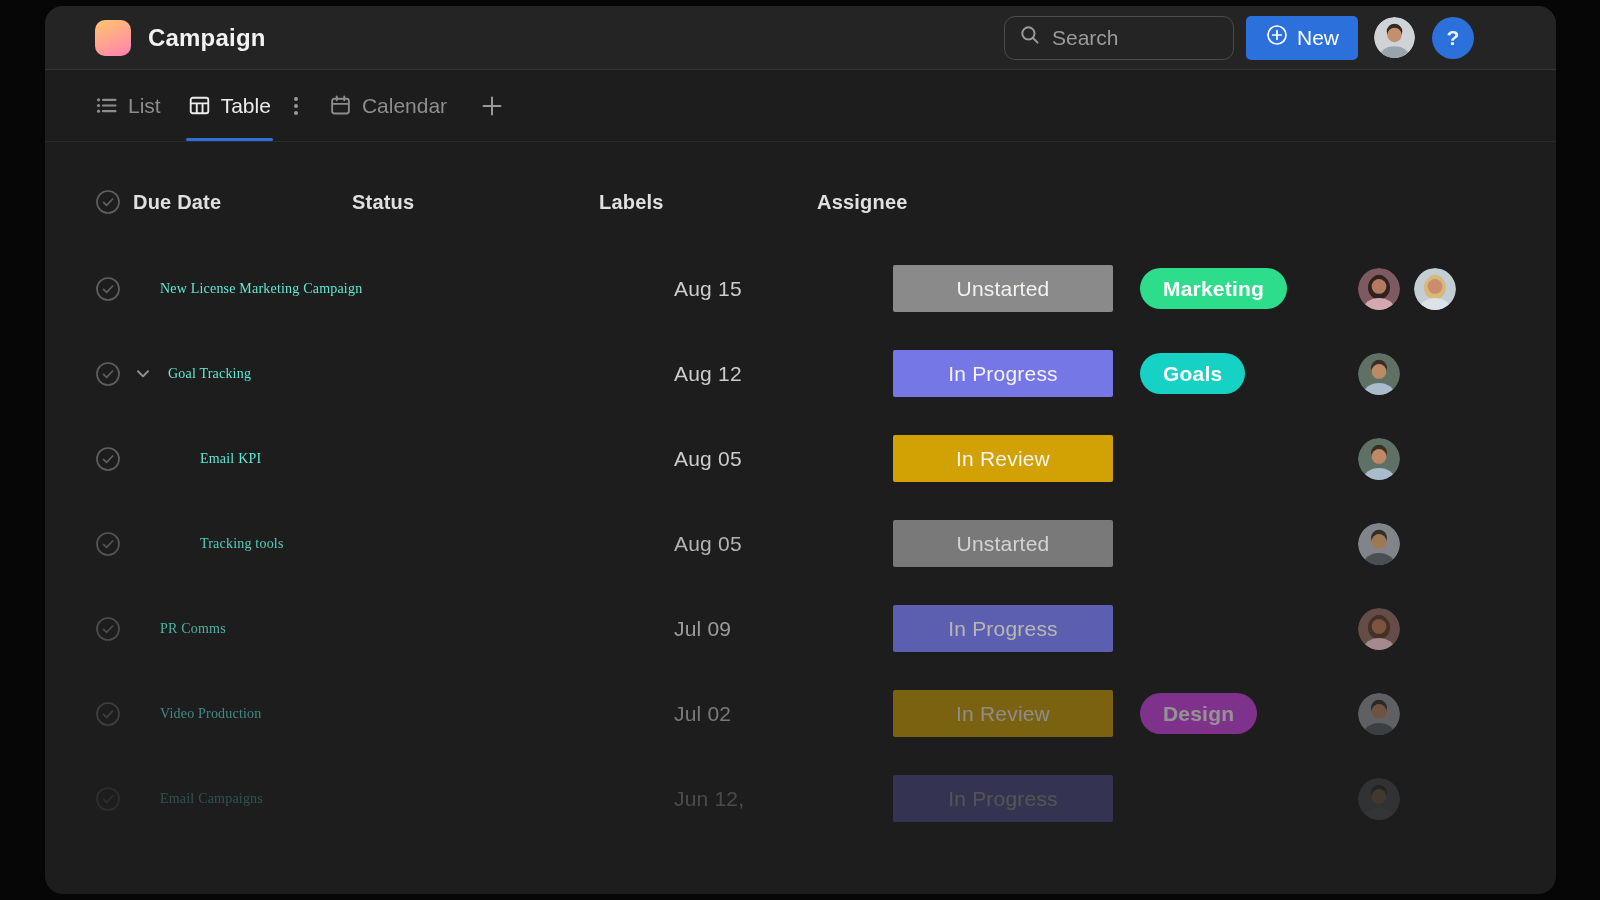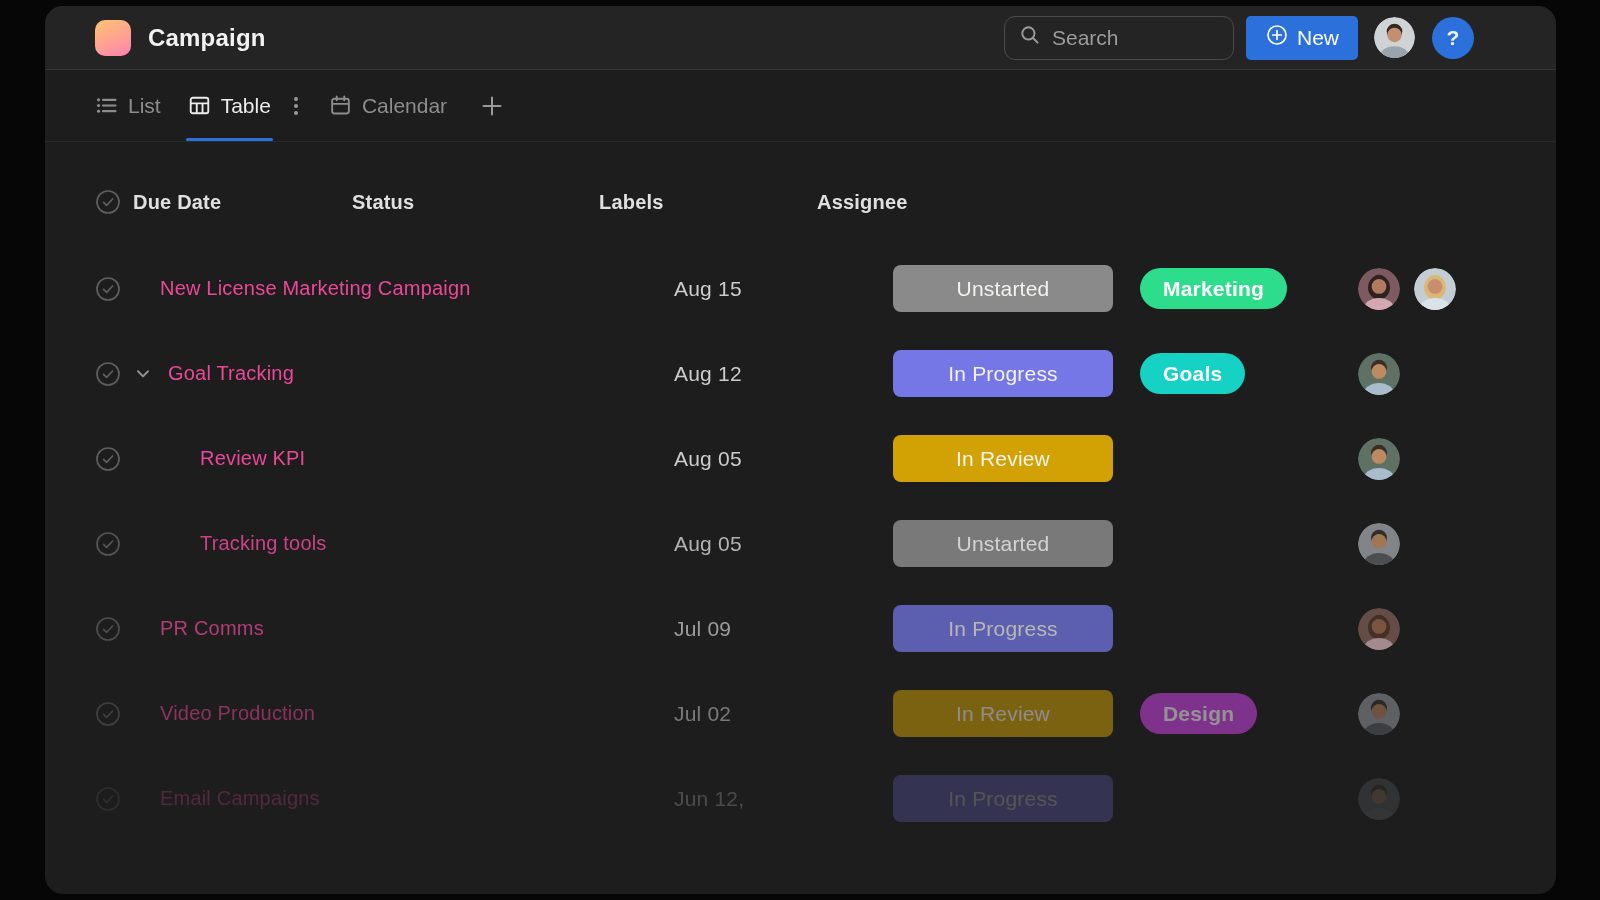--- a/index.html
+++ b/index.html
@@ -61,26 +61,26 @@
   .c-title{width:541px;flex:none;display:flex;align-items:center;}
   .c-due{width:219px;flex:none;}
   .c-status{width:247px;flex:none;display:flex;align-items:center;}
   .c-labels{width:218px;flex:none;display:flex;align-items:center;gap:10px;}
   .c-assignee{flex:1;display:flex;align-items:center;gap:14px;}
   .hdr{font-size:20px;font-weight:600;color:#e0e0e0;letter-spacing:.2px;}
   .hdr-title{font-size:22px;font-weight:700;color:#f0f0f0;letter-spacing:.2px;}
   .check-circle{width:26px;height:26px;display:inline-flex;cursor:pointer;}
   .chevron{display:none;width:20px;margin-right:15px;cursor:pointer;}
   .trow.expand .chevron{display:inline-flex;}
-  .row-title{font-size:20px;color:#ec4899;margin-left:27px;letter-spacing:.2px;}
+  .row-title{font-size:14px;color:#5eead4;margin-left:27px;letter-spacing:.2px;font-family:Liberation Serif, serif;}
   .trow.expand .row-title{margin-left:0;}
   .trow.indent .row-title{margin-left:67px;}
   .due-text{font-size:21px;color:#cccccc;letter-spacing:.2px;}
   .status-badge{
-    width:220px;height:47px;box-sizing:border-box;border-radius:8px;
+    width:220px;height:47px;box-sizing:border-box;border-radius:2px;
     display:flex;align-items:center;justify-content:center;
     font-size:21px;color:#f3f2ee;letter-spacing:.2px;
   }
   .label-pill{
     height:41px;padding:0 23px;border-radius:21px;display:inline-flex;align-items:center;
     font-size:21px;font-weight:700;color:#ffffff;letter-spacing:.2px;
   }
 </style>
 </head>
 <body>
@@ -296,21 +296,21 @@
     <div class="cell c-check">
       <span class="check-circle">
         <svg viewBox="0 0 26 26" width="26" height="26">
                 <circle cx="13" cy="13" r="11" fill="none" stroke="#5f5f5f" stroke-width="1.7"></circle>
                 <path d="M8.6 13.3 l3 3 L17.6 10" fill="none" stroke="#5f5f5f" stroke-width="1.7" stroke-linecap="round" stroke-linejoin="round"></path>
               </svg>
       </span>
     </div>
     <div class="cell c-title">
 
-      <span class="row-title">Review KPI</span>
+      <span class="row-title">Email KPI</span>
     </div>
     <div class="cell c-due"><span class="due-text">Aug 05</span></div>
     <div class="cell c-status">
             <span class="status-badge" style="background: rgb(210, 162, 4);">In Review</span>
           </div>
     <div class="cell c-labels"></div>
     <div class="cell c-assignee">
             <span class="avatar">
               <svg viewBox="0 0 42 42">
                 <clipPath id="av4">

